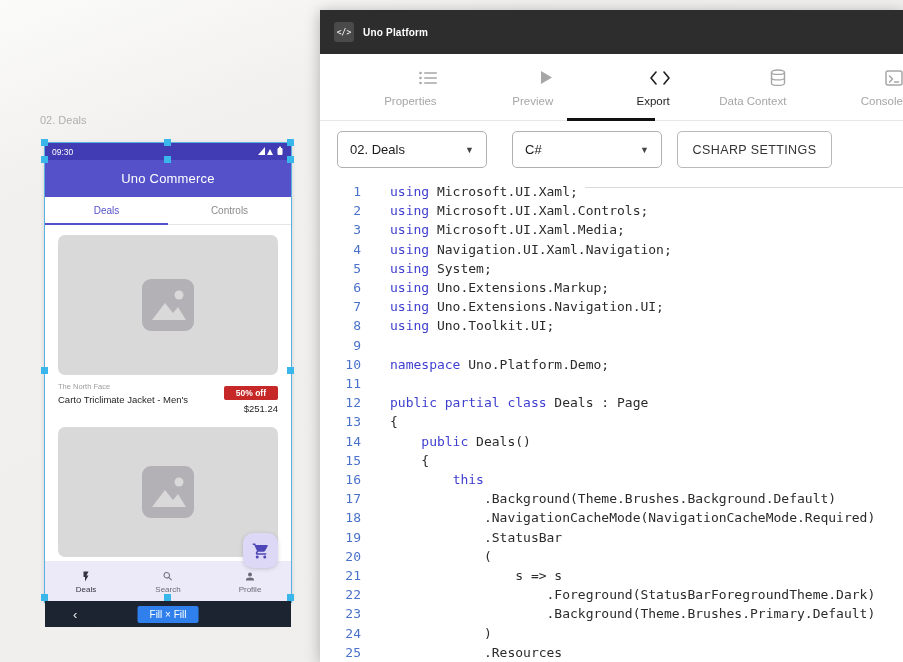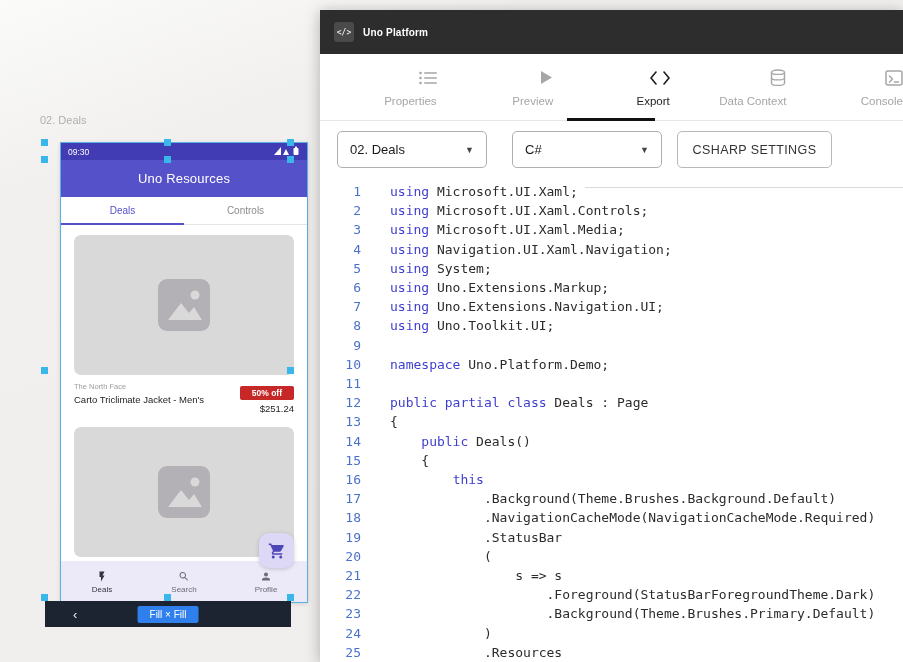--- a/index.html
+++ b/index.html
@@ -3,21 +3,21 @@
 <meta charset="utf-8">
 <style>
   * { margin:0; padding:0; box-sizing:border-box; }
   body { margin:0; font-family:"Liberation Sans", sans-serif; }
   .root { position:relative; width:903px; height:662px; overflow:hidden;
     background:linear-gradient(160deg,#FBFBFA 0%,#F1F0EF 20%,#EFEEED 100%); }
 
   
   .artlabel { position:absolute; left:40px; top:114px; font-size:11px; color:#AFAFAF; }
   .phone { position:absolute; left:45px; top:143px; width:246px; height:459px; background:#fff;
-    box-shadow:0 0 0 1px rgba(63,170,228,.85), 0 1px 5px rgba(0,0,0,.18);margin-left:16px; }
+    box-shadow:0 0 0 1px rgba(63,170,228,.85), 0 1px 5px rgba(0,0,0,.18); }
   .statusbar { height:17px; background:var(--status-bar-purple,#423CB4); color:#fff; display:flex;
     align-items:center; justify-content:space-between; padding:0 7px; font-size:8.5px; }
   .appbar { height:37px; background:var(--primary-purple,#5551C8); color:#fff; display:flex;
     align-items:center; justify-content:center; font-size:13px; font-weight:500; letter-spacing:.2px; }
   .phtabs { height:28px; display:flex; border-bottom:1px solid #E5E5E5; background:#fff; }
   .phtab { flex:1; display:flex; align-items:center; justify-content:center; font-size:10px; color:#8C8C8C; position:relative; }
   .phtab.active { color:var(--primary-purple,#5551C8); font-weight:500; }
   .phtab.active::after { content:""; position:absolute; bottom:-1px; left:0; right:0; height:2px; background:var(--primary-purple,#5551C8); }
   .phcontent { position:absolute; top:82px; bottom:41px; left:0; right:0; overflow:hidden; background:#fff; }
   .cardimg { margin:10px 13px 0; height:140px; background:var(--card-gray,#D9D9D9); border-radius:7px;
@@ -87,21 +87,21 @@
       <span>
         <svg width="26" height="9" viewBox="0 0 26 9" fill="#fff">
           <path d="M0 9 L7 9 L7 1 Z"></path>
           <path d="M9 9 L15 9 L12 3 Z"></path>
           <rect x="19.5" y="2" width="5" height="7" rx="1"></rect>
           <rect x="21" y="0.6" width="2" height="1.6"></rect>
         </svg>
       </span>
     </div>
     <div class="appbar">
-      <span>Uno Resources</span>
+      <span>Uno Commerce</span>
     </div>
     <div class="phtabs">
       <div class="phtab active">Deals</div>
       <div class="phtab">Controls</div>
     </div>
     <div class="phcontent">
       <div class="cardimg">
         <svg width="58" height="58" viewBox="0 0 58 58">
           <rect x="3" y="3" width="52" height="52" rx="9" fill="#B3B0B6"></rect>
           <path d="M13 44 L26 27 L34 37 L39 31 L47 44 Z" fill="#D9D9D9"></path>

